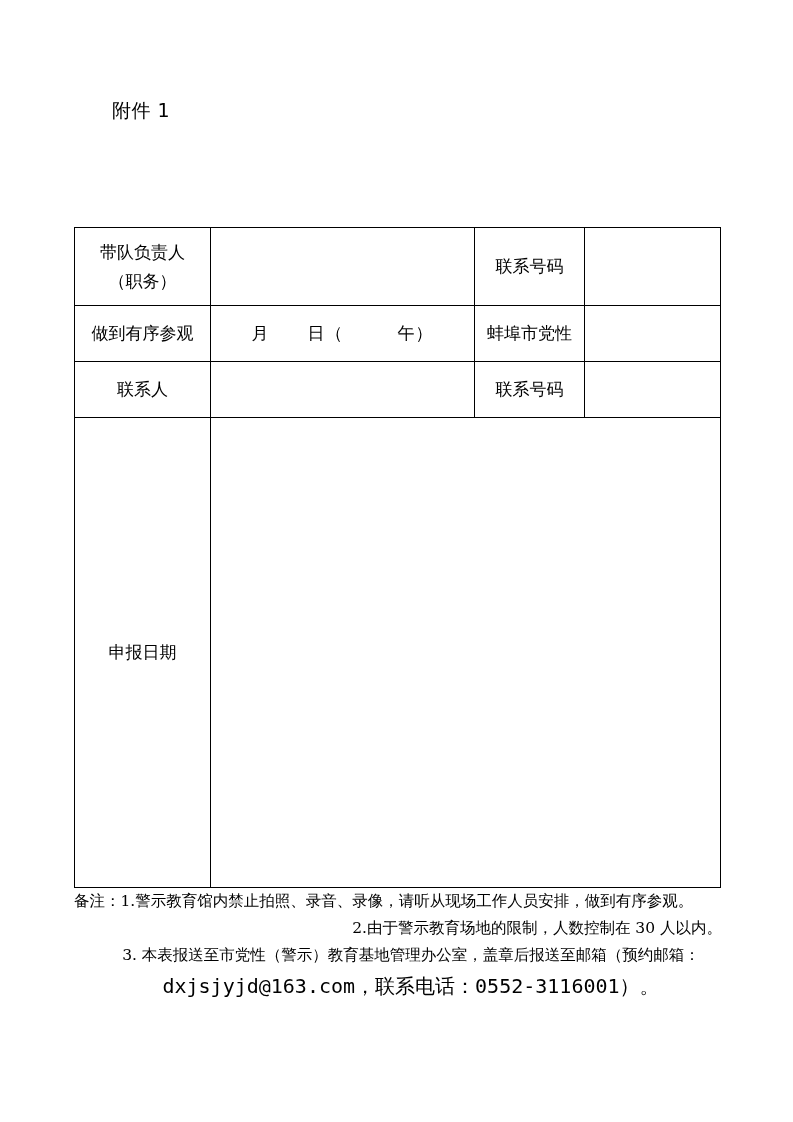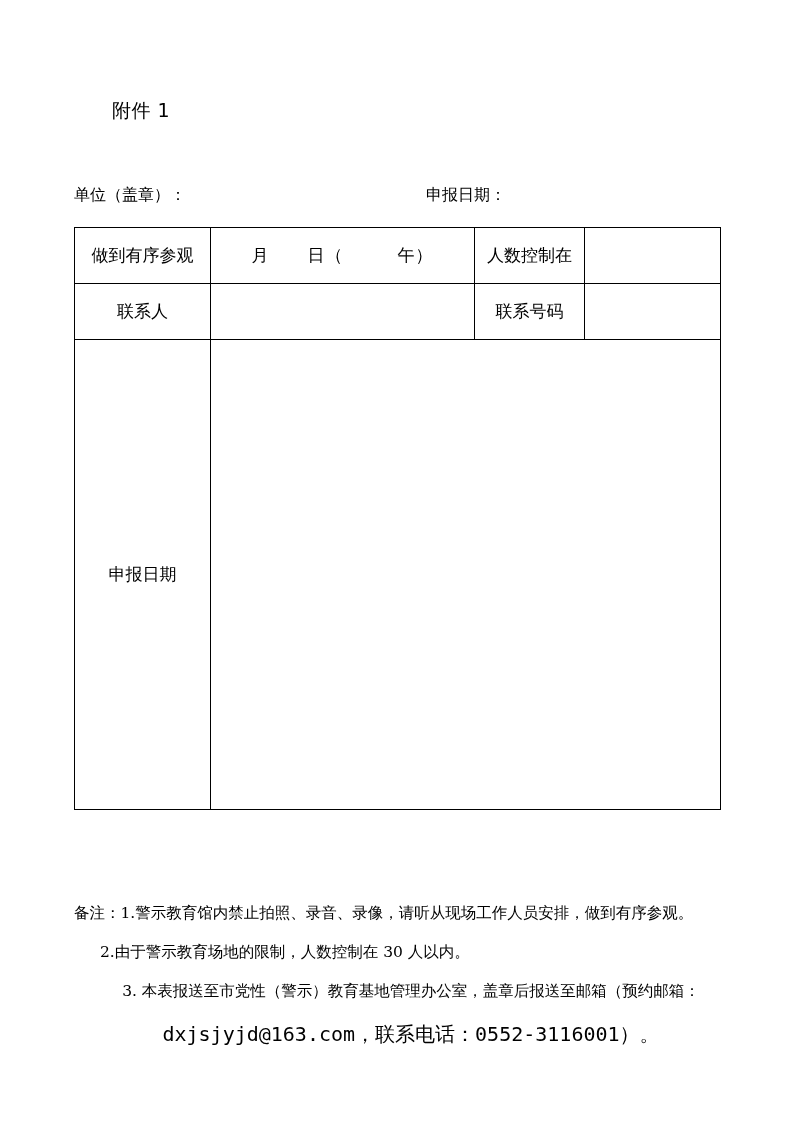--- a/index.html
+++ b/index.html
@@ -95,62 +95,67 @@
     position: absolute;
     left: 74px;
     top: 888px;
     width: 648px;
     font-family: "DejaVu Serif", "Liberation Serif", serif;
     font-size: 15.5px;
     line-height: 1.75;
   }
   .notes .line {
     white-space: nowrap;
-    margin-top: 12px;
   }
   .notes .indent {
     padding-left: 26px;
+    text-align: right;
   }
   .notes .indent2 {
     padding-left: 26px;
     text-align: center;
   }
   .mono {
     font-family: "DejaVu Sans Mono", "Liberation Mono", monospace;
     font-size: 20px;
   }
 </style>
 </head>
 <body>
 
 <div class="page">
 
   <div class="attachment-label">附件 1</div>
 
 
-  <div class="meta-row">
-    <span class="meta-unit">单位（盖章）：</span>
-    <span class="meta-date">申报日期：</span>
-  </div>
 
   <table class="form">
     <colgroup>
       <col style="width:136px">
       <col style="width:192px">
       <col style="width:72px">
       <col style="width:110px">
       <col style="width:136px">
     </colgroup>
     <tbody>
+      <tr class="r1">
+        <td class="label">
+          <div>带队负责人</div>
+          <div>（职务）</div>
+        </td>
+        <td colspan="2"></td>
+        <td class="label">联系号码</td>
+        <td></td>
+      </tr>
       <tr class="r2">
         <td class="label">做到有序参观</td>
         <td colspan="2" class="time-cell">
           <span>月</span><span class="gap1"></span><span>日（</span><span class="gap2"></span><span>午）</span>
         </td>
-        <td class="label">人数控制在</td>
+        <td class="label">蚌埠市党性</td>
         <td></td>
       </tr>
       <tr class="r3">
         <td class="label">联系人</td>
         <td colspan="2"></td>
         <td class="label">联系号码</td>
         <td></td>
       </tr>
       <tr class="r4">
         <td class="label">申报日期</td>

